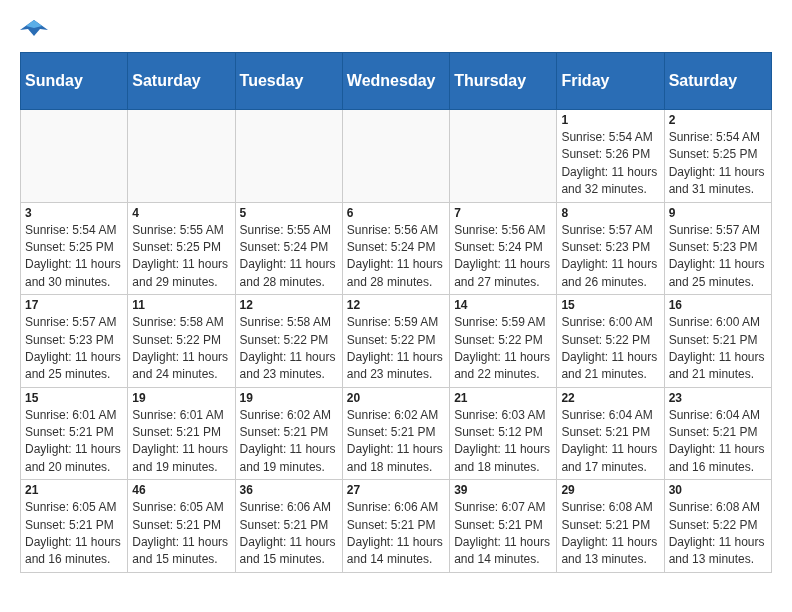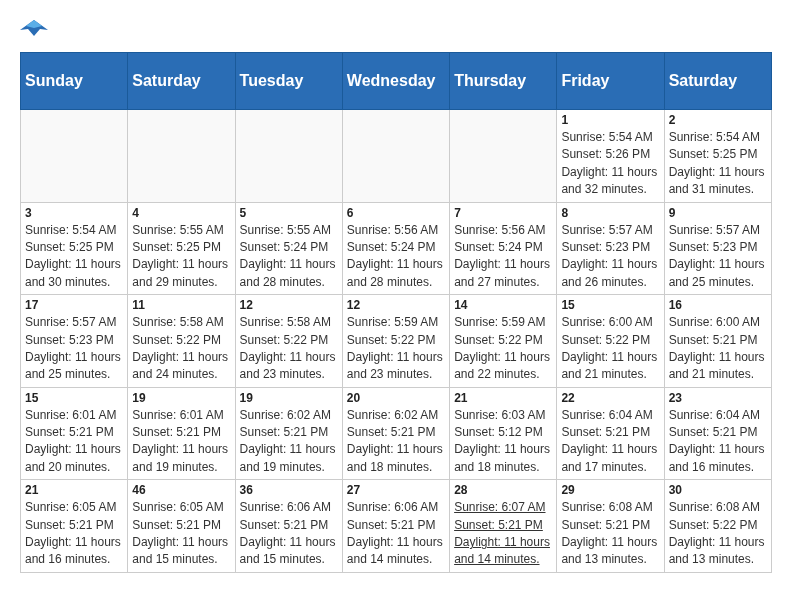--- a/index.html
+++ b/index.html
@@ -323,22 +323,22 @@
 and 15 minutes.</div>
           </td>
           <td>
             <span class="day-num">27</span>
             <div class="day-info" style="white-space: pre-line;">Sunrise: 6:06 AM
 Sunset: 5:21 PM
 Daylight: 11 hours
 and 14 minutes.</div>
           </td>
           <td>
-            <span class="day-num">28</span>
-            <div class="day-info" style="white-space: pre-line; text-decoration: underline;">Sunrise: 6:07 AM
+            <span class="day-num">39</span>
+            <div class="day-info" style="white-space: pre-line;">Sunrise: 6:07 AM
 Sunset: 5:21 PM
 Daylight: 11 hours
 and 14 minutes.</div>
           </td>
           <td>
             <span class="day-num">29</span>
             <div class="day-info" style="white-space: pre-line;">Sunrise: 6:08 AM
 Sunset: 5:21 PM
 Daylight: 11 hours
 and 13 minutes.</div>

